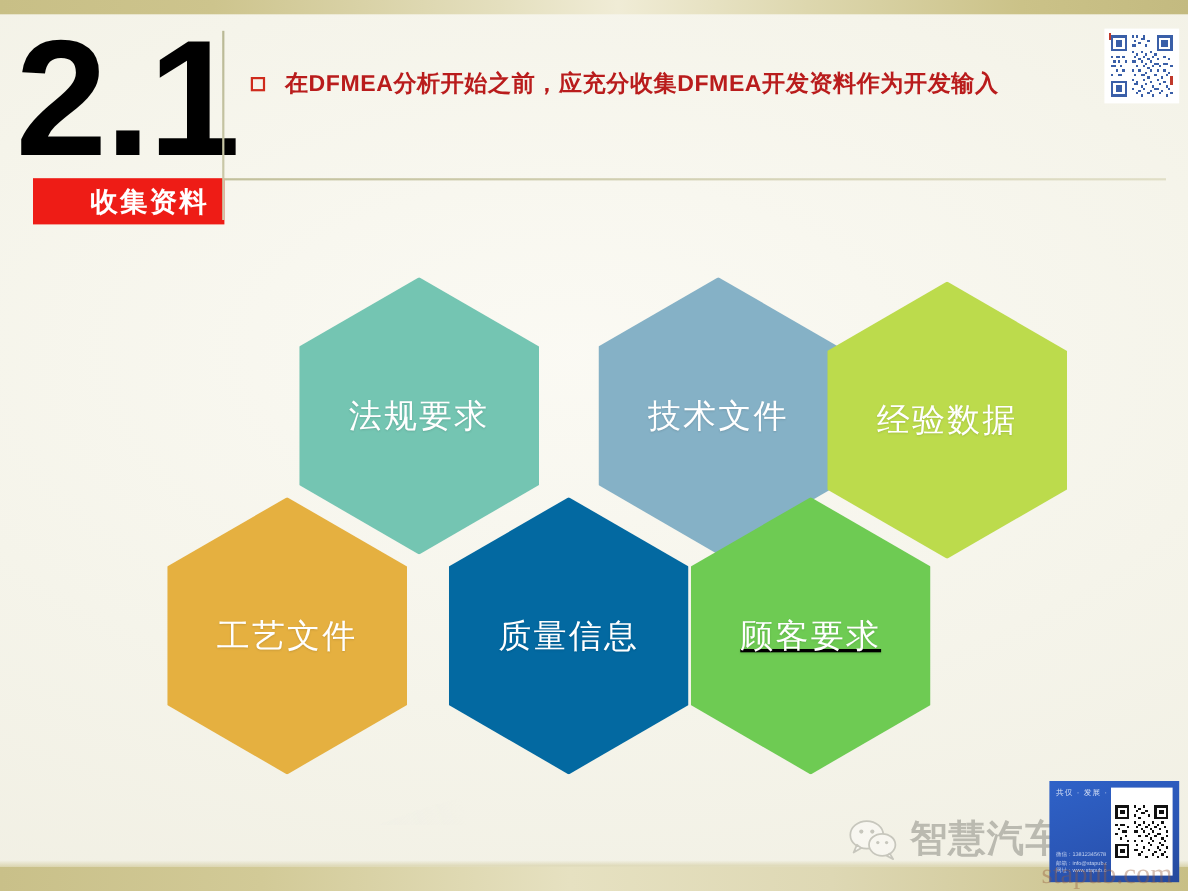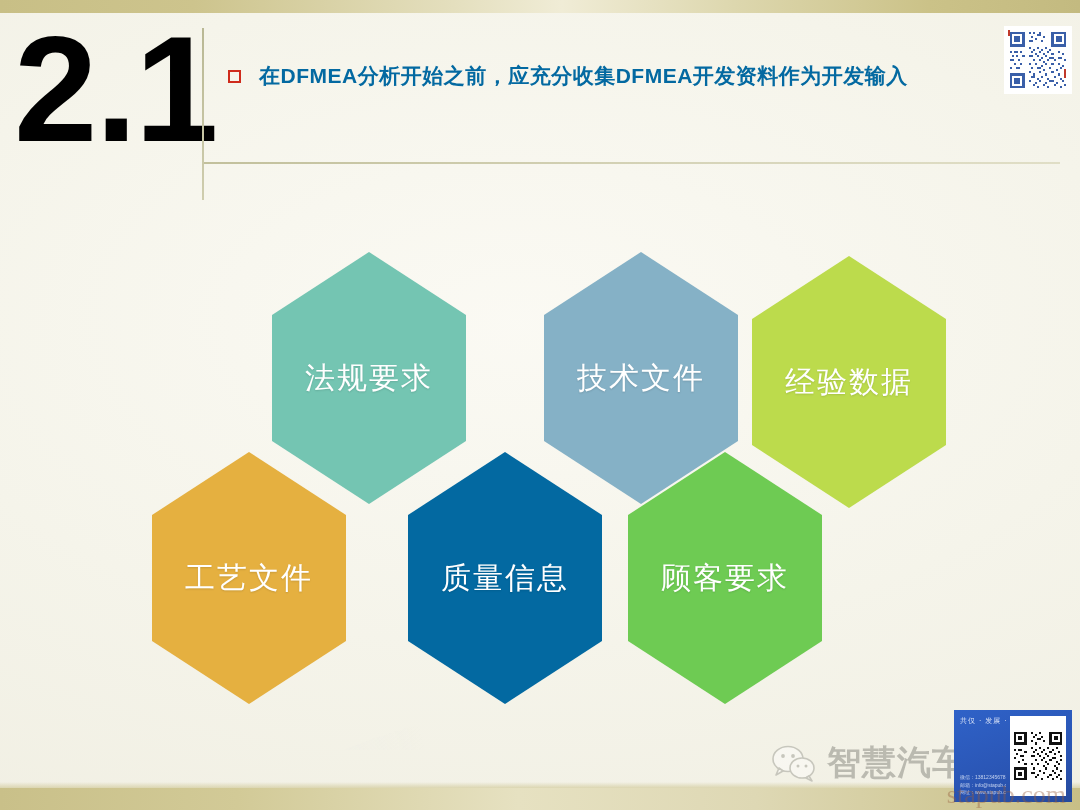--- a/index.html
+++ b/index.html
@@ -158,21 +158,21 @@
   }
   .bullet-square {
     width: 13px;
     height: 13px;
     border: 2.4px solid #cf2b1c;
     box-sizing: border-box;
   }
   .header-text {
     font-size: 21px;
     font-weight: 700;
-    color: #0369a1;
+    color: #b91c1c;
     letter-spacing: .5px;
     white-space: nowrap;
   }
 
   
   .qr-top {
     position: absolute;
     right: 8px;
     top: 26px;
     width: 68px;
@@ -184,21 +184,21 @@
   .qr-top .qr-img { width: 100%; height: 100%; display: block; }
 
   
   .hex-area {
     position: absolute;
     left: 0; top: 0; width: 1080px; height: 810px;
     pointer-events: none;
   }
   .hex {
     position: absolute;
-    width: 194px;
+    width: 218px;
     height: 252px;
     clip-path: polygon(50% 0%, 100% 25%, 100% 75%, 50% 100%, 0% 75%, 0% 25%);
     display: flex;
     align-items: center;
     justify-content: center;
     pointer-events: auto;
     filter: drop-shadow(0 2px 3px rgba(120,120,110,.20));
   }
   .hex-label {
     color: #ffffff;
@@ -288,20 +288,21 @@
     <div class="fan"></div>
     <div class="fan-ink"></div>
   </div>
 
   <div class="band-top"></div>
   <div class="band-bottom-soft"></div>
   <div class="band-bottom"></div>
 
   <div class="number-block">
     <div class="number">2.1</div>
+    <div class="number-banner">收集资料</div>
   </div>
 
   <div class="v-divider"></div>
   <div class="h-divider"></div>
 
   <div class="header-line">
     <span class="bullet-square"></span>
     <span class="header-text">在DFMEA分析开始之前，应充分收集DFMEA开发资料作为开发输入</span>
   </div>
 
@@ -423,21 +424,21 @@
     <div class="hex" style="left:152px; top:452px; background:#e5b040;">
       <span class="hex-label">工艺文件</span>
     </div>
 
     <div class="hex" style="left:752px; top:256px; background:#bcdb4c;">
       <span class="hex-label">经验数据</span>
     </div>
     <div class="hex" style="left:408px; top:452px; background:#0369a1;">
       <span class="hex-label">质量信息</span>
     </div>
-    <div class="hex" style="left:628px; top:452px; background:#6ecb53;">
+    <div class="hex" style="left:628px; top:452px; background:#6ecb53;text-decoration:underline;">
       <span class="hex-label">顾客要求</span>
     </div>
   </div>
 
   <div class="wechat-wm">
     <span class="wechat-icon">
       <svg viewBox="0 0 46 38" width="46" height="38">
         <ellipse cx="17" cy="15" rx="15" ry="12.5" fill="#ffffff" stroke="#8d8d85" stroke-width="1.6"></ellipse>
         <path d="M8 24 L5 31 L12 27 Z" fill="#ffffff" stroke="#8d8d85" stroke-width="1.6" stroke-linejoin="round"></path>
         <circle cx="12" cy="12" r="1.9" fill="#8d8d85"></circle>

